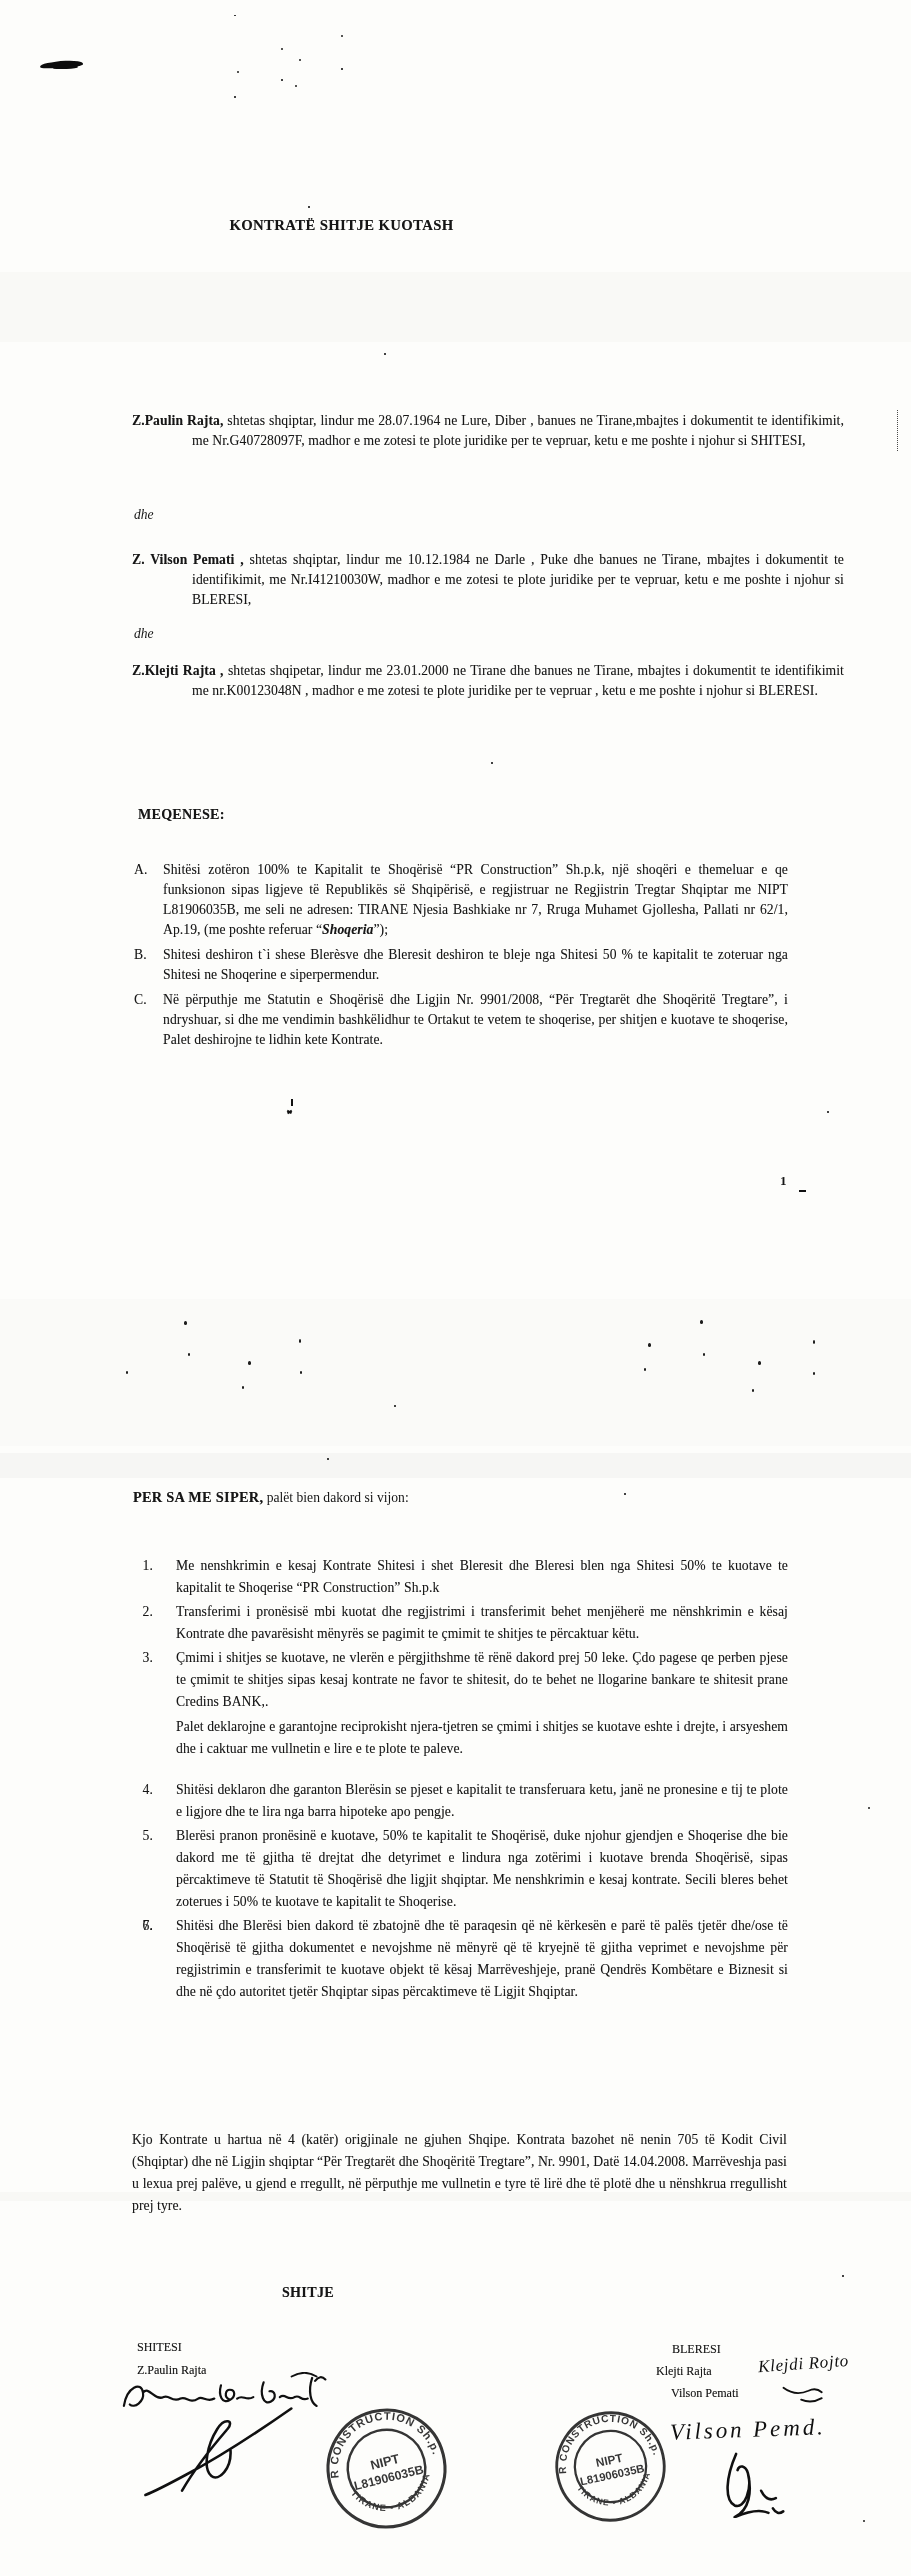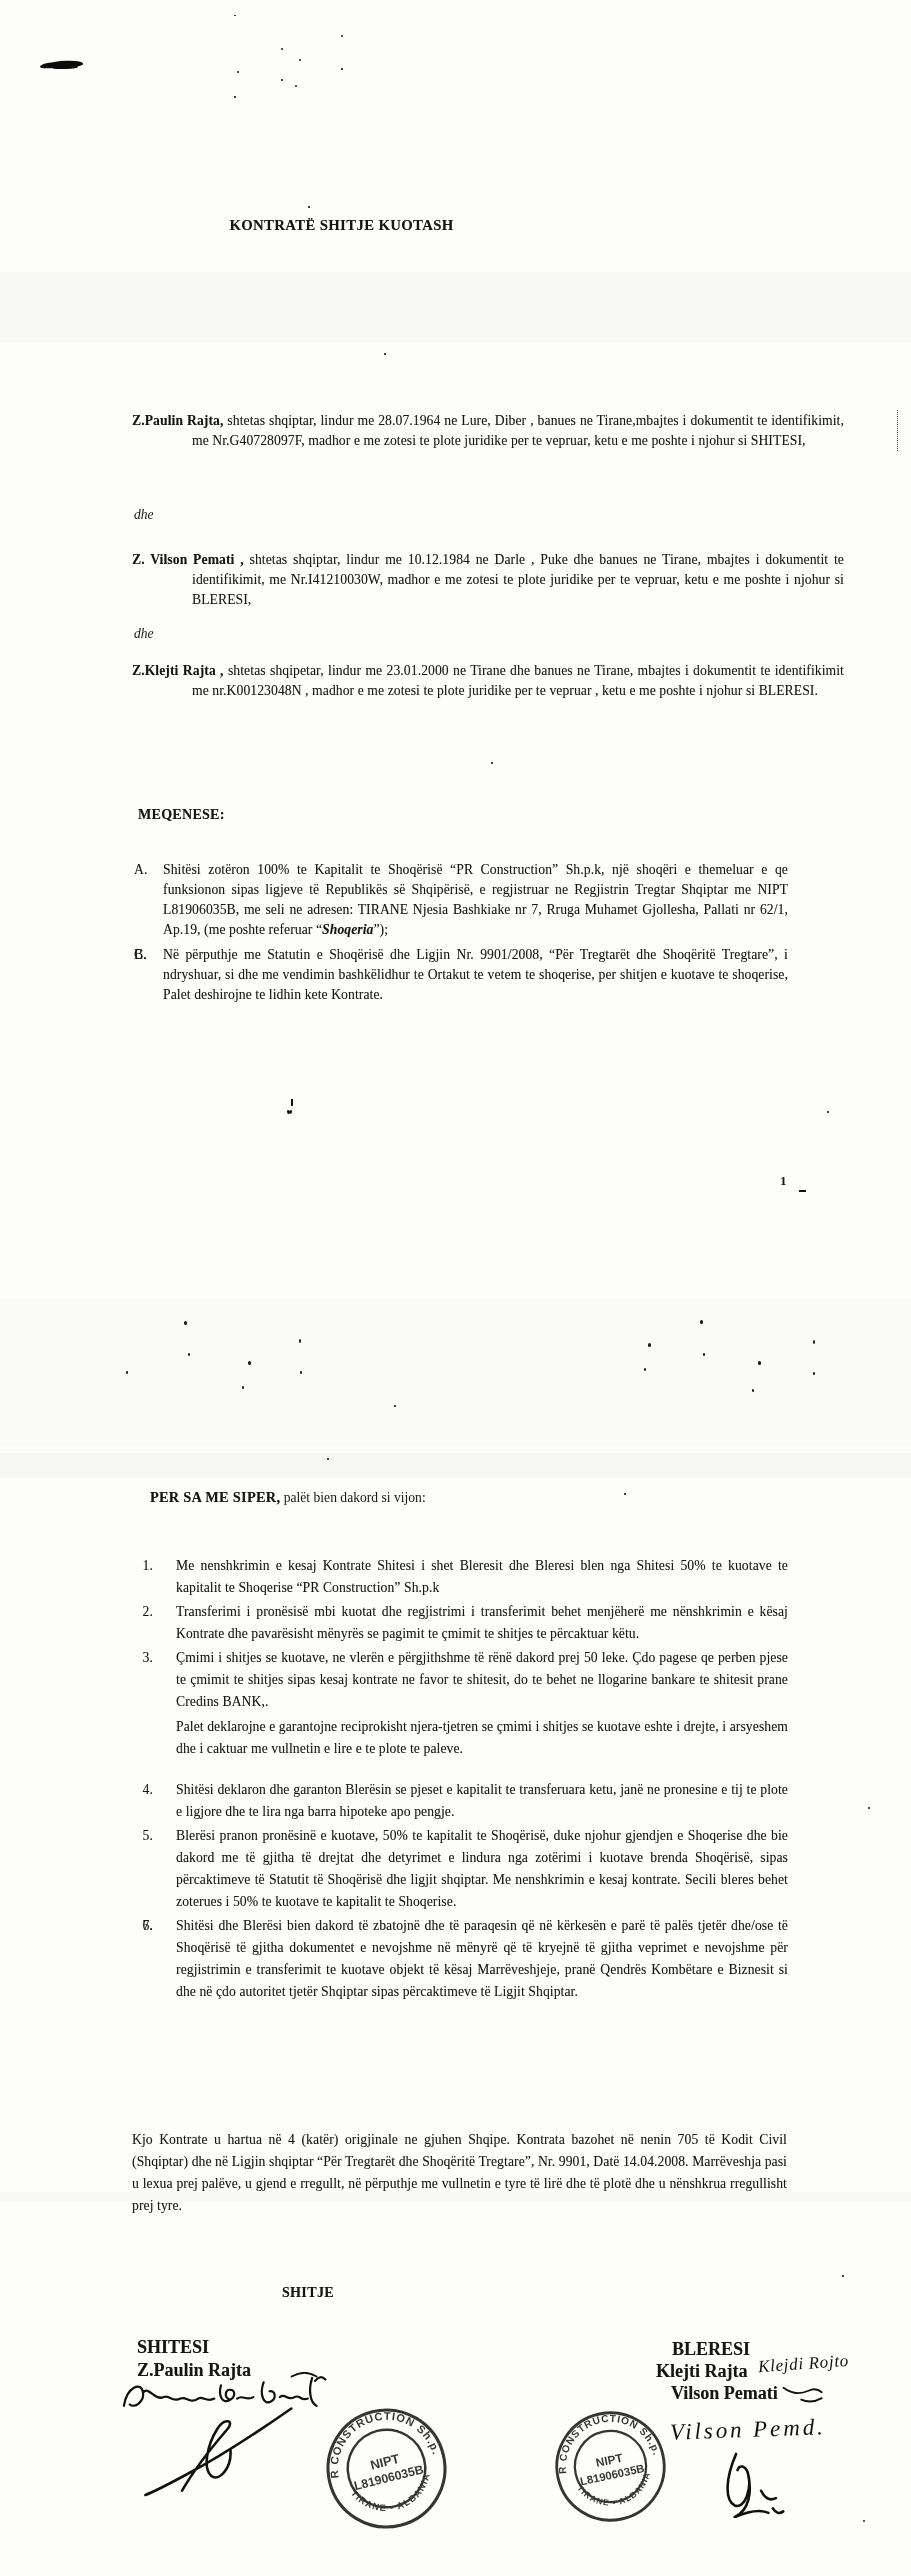--- a/index.html
+++ b/index.html
@@ -22,21 +22,21 @@
   .conj{font-style:italic;font-size:13.6px;}
   .h2{font-weight:bold;font-size:14px;letter-spacing:0.3px;text-shadow:0.2px 0.2px 0 rgba(0,0,0,.4);}
   .wh-item{position:relative;padding-left:29px;margin-bottom:5.1px;}
   .wh-item .lbl{position:absolute;left:0;top:0;}
   .clause{position:relative;padding-left:35px;margin-bottom:2.2px;line-height:22px;}
   .clause .num{position:absolute;left:1.5px;top:0;}
   .clause-cont{padding-left:35px;margin-bottom:19px;line-height:22px;}
   .closing{line-height:22px;}
   .center-head{font-weight:bold;font-size:14px;letter-spacing:0.4px;text-align:center;
     text-shadow:0.2px 0.2px 0 rgba(0,0,0,.4);}
-  .sigline{font-weight:bold;font-size:18px;line-height:22px;text-shadow:0.2px 0.2px 0 rgba(0,0,0,.35);}
+  .sigline{font-weight:normal;font-size:12px;line-height:22px;text-shadow:0.2px 0.2px 0 rgba(0,0,0,.35);}
   .handwriting{font-style:italic;letter-spacing:0.7px;color:#101010;}
   .ink{stroke:#101010;fill:none;stroke-linecap:round;stroke-linejoin:round;}
   .dot{position:absolute;background:#1d1d1d;border-radius:50%;}
   .smudge{position:absolute;background:#0c0c0c;border-radius:60% 40% 50% 50%/70% 60% 40% 30%;}
   .stamp{position:absolute;opacity:.88;}
   .stamp text{font-family:"Liberation Sans", sans-serif;font-weight:bold;fill:#1a1a1a;}
   .edge-dots{position:absolute;border-left:1.5px dotted #4a4a4a;width:0;}
   .tick{position:absolute;background:#111;}
 </style>
 </head>
@@ -71,37 +71,37 @@
     <b>Z.Klejti Rajta ,</b><span> shtetas shqipetar, lindur me 23.01.2000 ne Tirane dhe banues ne Tirane, mbajtes i dokumentit te identifikimit me nr.K00123048N , madhor e me zotesi te plote juridike per te vepruar , ketu e me poshte i njohur si BLERESI.</span>
   </div>
 
   <div class="abs h2" style="left:138px;top:807px;">MEQENESE:</div>
 
   <div class="abs bodytext" style="left:134px;top:860px;width:654px;">
     <div class="wh-item">
       <span class="lbl">A.</span><span>Shitësi zotëron 100% te Kapitalit te Shoqërisë “PR Construction” Sh.p.k, një shoqëri e themeluar e qe funksionon sipas ligjeve të Republikës së Shqipërisë, e regjistruar ne Regjistrin Tregtar Shqiptar me NIPT L81906035B, me seli ne adresen: TIRANE Njesia Bashkiake nr 7, Rruga Muhamet Gjollesha, Pallati nr 62/1, Ap.19, (me poshte referuar “</span><b><i>Shoqeria</i></b><span>”);</span>
     </div>
     <div class="wh-item">
-      <span class="lbl">B.</span>
+      <span class="lbl">B.</span><span>Shitesi deshiron t`i shese Blerèsve dhe Bleresit deshiron te bleje nga Shitesi 50 % te kapitalit te zoteruar nga Shitesi ne Shoqerine e siperpermendur.</span>
     </div>
     <div class="wh-item">
       <span class="lbl">C.</span><span>Në përputhje me Statutin e Shoqërisë dhe Ligjin Nr. 9901/2008, “Për Tregtarët dhe Shoqëritë Tregtare”, i ndryshuar, si dhe me vendimin bashkëlidhur te Ortakut te vetem te shoqerise, per shitjen e kuotave te shoqerise, Palet deshirojne te lidhin kete Kontrate.</span>
     </div>
   </div>
 
   <div class="tick" style="left:291px;top:1099px;width:1.5px;height:6.6px;"></div>
   <div class="tick" style="left:287px;top:1111px;width:5.1px;height:1.5px;transform:rotate(32deg);"></div>
   <div class="tick" style="left:287px;top:1111px;width:5.1px;height:1.5px;transform:rotate(-32deg);"></div>
 
   <div class="abs" style="left:780px;top:1173px;font-size:13.2px;font-weight:bold;">1</div>
 
   <div class="edge-dots" style="left:897px;top:410px;height:41px;"></div>
   <div class="tick" style="left:799px;top:1190px;width:7.3px;height:2.2px;"></div>
 
-  <div class="abs" style="left:150px;top:1489px;font-size:13.6px;">
+  <div class="abs" style="left:133px;top:1489px;font-size:13.6px;">
     <b class="h2" style="font-size:14.3px;">PER SA ME SIPER,</b><span> palët bien dakord si vijon:</span>
   </div>
 
   <div class="abs bodytext" style="left:141px;top:1555px;width:647px;">
     <div class="clause">
       <span class="num">1.</span><span>Me nenshkrimin e kesaj Kontrate Shitesi i shet Bleresit dhe Bleresi blen nga Shitesi 50% te kuotave te kapitalit te Shoqerise “PR Construction” Sh.p.k</span>
     </div>
     <div class="clause">
       <span class="num">2.</span><span>Transferimi i pronësisë mbi kuotat dhe regjistrimi i transferimit behet menjëherë me nënshkrimin e kësaj Kontrate dhe pavarësisht mënyrës se pagimit te çmimit te shitjes te përcaktuar këtu.</span>
     </div>

